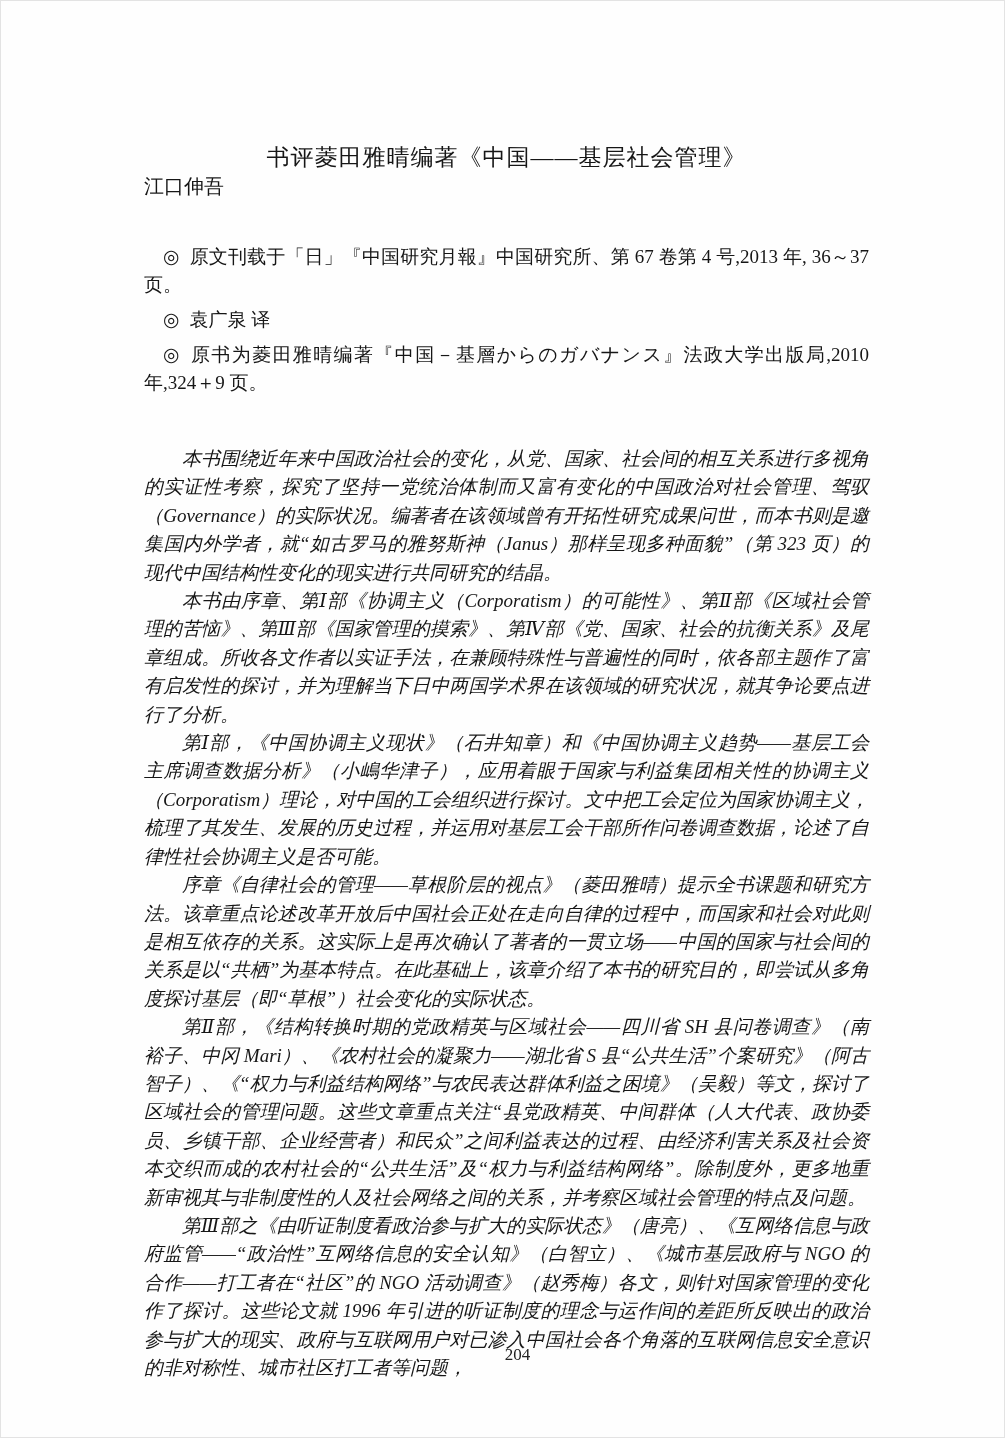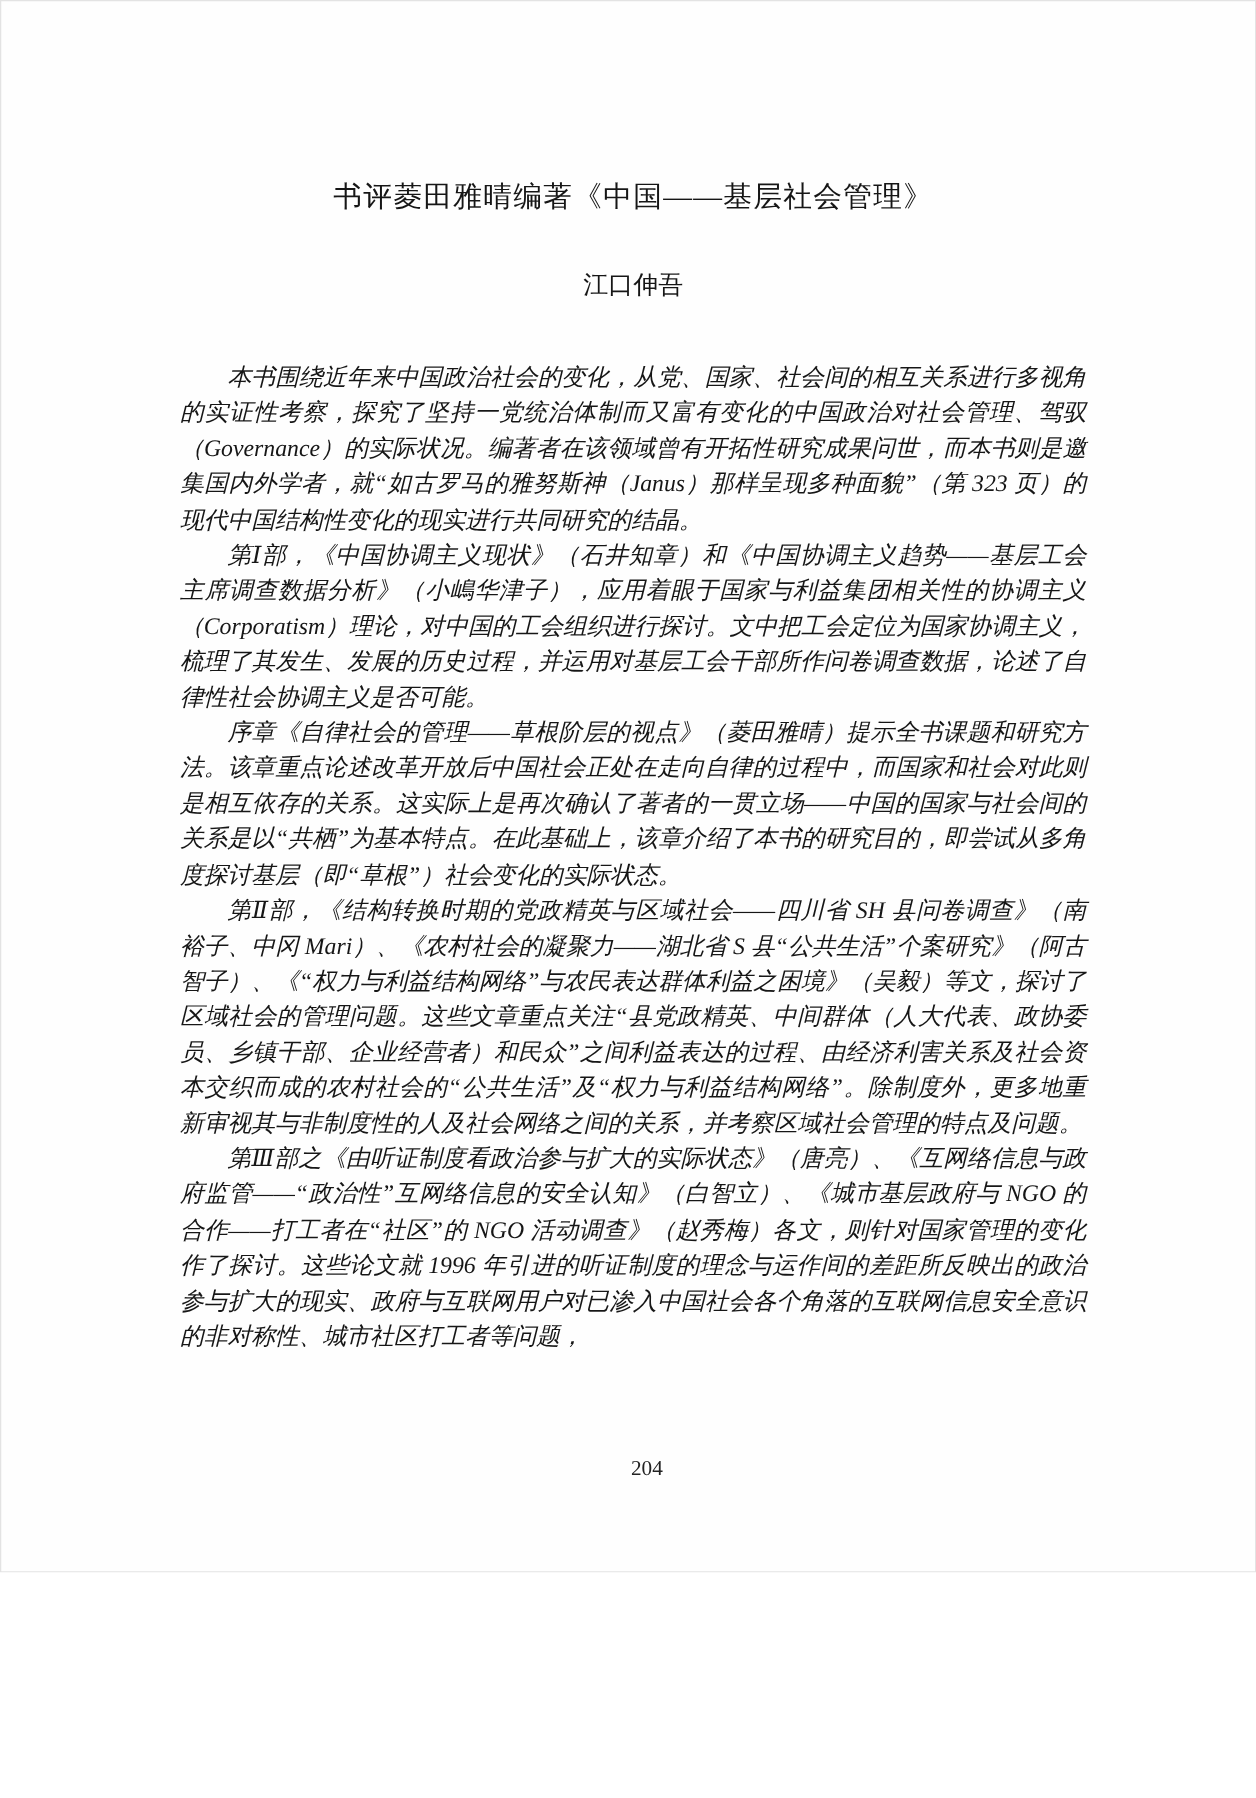--- a/index.html
+++ b/index.html
@@ -3,41 +3,39 @@
 <meta charset="utf-8">
 <style>
   html, body {
     margin: 0;
     padding: 0;
     background: #ffffff;
   }
   .page {
     position: relative;
     width: 1005px;
-    height: 1258px;
+    height: 1438px;
     margin: 0 auto;
     background: #fefefe;
     box-sizing: border-box;
     border: 1px solid #e3e3e3;
     padding: 142px 135px 0 143px;
     font-family: "Liberation Serif", "DejaVu Serif", serif;
     color: #161616;
     overflow: hidden;
   }
   .title {
     text-align: center;
     font-size: 23px;
     font-weight: normal;
     letter-spacing: 1px;
     margin: 0;
     line-height: 30px;
   }
   .byline {
-    text-align: center;
-    margin-top: 42px;
   }
   .author {
     font-size: 20px;
     line-height: 26px;
   }
   .affiliation {
     font-size: 19px;
     line-height: 26px;
     margin-top: 6px;
   }
@@ -79,23 +77,35 @@
 <body>
 
 <div class="page">
 
   <h1 class="title">书评菱田雅晴编著《中国——基层社会管理》</h1>
 
   <div class="byline">
     <div class="author">江口伸吾</div>
   </div>
 
+  <div class="notes">
+    <p class="note">
+      <span class="bullet">◎</span><span>原文刊载于「日」『中国研究月報』中国研究所、第 67 卷第 4 号,2013 年, 36～37 页。</span>
+    </p>
+    <p class="note">
+      <span class="bullet">◎</span><span>袁广泉 译</span>
+    </p>
+    <p class="note">
+      <span class="bullet">◎</span><span>原书为菱田雅晴编著『中国－基層からのガバナンス』法政大学出版局,2010 年,324＋9 页。</span>
+    </p>
+  </div>
 
   <div class="body-text">
     <p>本书围绕近年来中国政治社会的变化，从党、国家、社会间的相互关系进行多视角的实证性考察，探究了坚持一党统治体制而又富有变化的中国政治对社会管理、驾驭（Governance）的实际状况。编著者在该领域曾有开拓性研究成果问世，而本书则是邀集国内外学者，就“如古罗马的雅努斯神（Janus）那样呈现多种面貌”（第 323 页）的现代中国结构性变化的现实进行共同研究的结晶。</p>
+    <p>本书由序章、第Ⅰ部《协调主义（Corporatism）的可能性》、第Ⅱ部《区域社会管理的苦恼》、第Ⅲ部《国家管理的摸索》、第Ⅳ部《党、国家、社会的抗衡关系》及尾章组成。所收各文作者以实证手法，在兼顾特殊性与普遍性的同时，依各部主题作了富有启发性的探讨，并为理解当下日中两国学术界在该领域的研究状况，就其争论要点进行了分析。</p>
     <p>第Ⅰ部，《中国协调主义现状》（石井知章）和《中国协调主义趋势——基层工会主席调查数据分析》（小嶋华津子），应用着眼于国家与利益集团相关性的协调主义（Corporatism）理论，对中国的工会组织进行探讨。文中把工会定位为国家协调主义，梳理了其发生、发展的历史过程，并运用对基层工会干部所作问卷调查数据，论述了自律性社会协调主义是否可能。</p>
     <p>序章《自律社会的管理——草根阶层的视点》（菱田雅晴）提示全书课题和研究方法。该章重点论述改革开放后中国社会正处在走向自律的过程中，而国家和社会对此则是相互依存的关系。这实际上是再次确认了著者的一贯立场——中国的国家与社会间的关系是以“共栖”为基本特点。在此基础上，该章介绍了本书的研究目的，即尝试从多角度探讨基层（即“草根”）社会变化的实际状态。</p>
     <p>第Ⅱ部，《结构转换时期的党政精英与区域社会——四川省 SH 县问卷调查》（南裕子、中冈 Mari）、《农村社会的凝聚力——湖北省 S 县“公共生活”个案研究》（阿古智子）、《“权力与利益结构网络”与农民表达群体利益之困境》（吴毅）等文，探讨了区域社会的管理问题。这些文章重点关注“县党政精英、中间群体（人大代表、政协委员、乡镇干部、企业经营者）和民众”之间利益表达的过程、由经济利害关系及社会资本交织而成的农村社会的“公共生活”及“权力与利益结构网络”。除制度外，更多地重新审视其与非制度性的人及社会网络之间的关系，并考察区域社会管理的特点及问题。</p>
     <p>第Ⅲ部之《由听证制度看政治参与扩大的实际状态》（唐亮）、《互网络信息与政府监管——“政治性”互网络信息的安全认知》（白智立）、《城市基层政府与 NGO 的合作——打工者在“社区”的 NGO 活动调查》（赵秀梅）各文，则针对国家管理的变化作了探讨。这些论文就 1996 年引进的听证制度的理念与运作间的差距所反映出的政治参与扩大的现实、政府与互联网用户对已渗入中国社会各个角落的互联网信息安全意识的非对称性、城市社区打工者等问题，</p>
   </div>
 
   <div class="page-footer">
     <span>204</span>
   </div>
 

